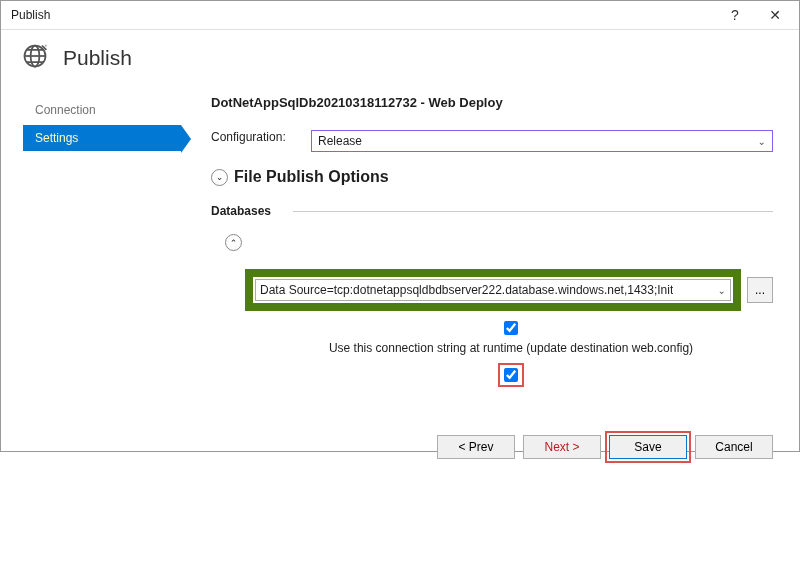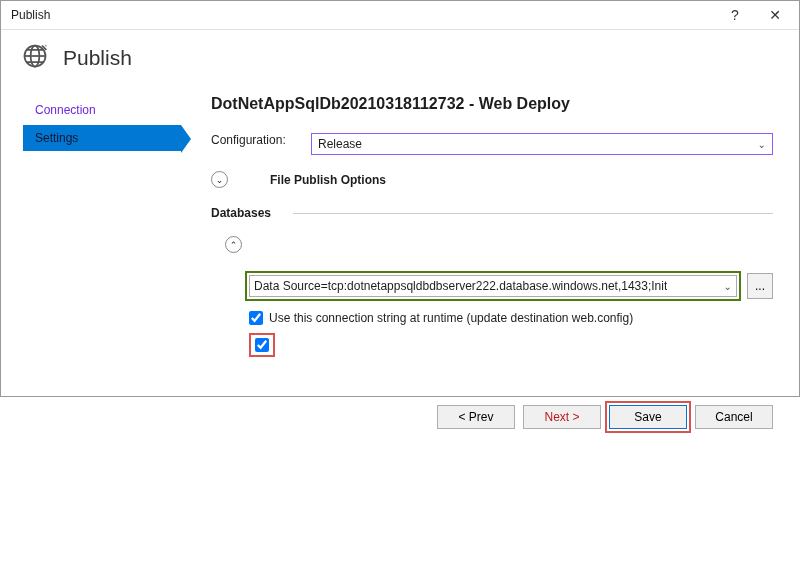--- a/index.html
+++ b/index.html
@@ -7,21 +7,21 @@
       font-family: "Segoe UI", Tahoma, sans-serif;
       font-size: 12px;
       background: #fff;
       width: 800px;
       height: 565px;
       overflow: hidden;
       color: #1e1e1e;
     }
     .window {
       width: 800px;
-      height: 397px;
+      height: 452px;
       background: #fff;
       border: 1px solid #999;
       display: flex;
       flex-direction: column;
     }
     .titlebar {
       height: 30px;
       background: #fff;
       display: flex;
       align-items: center;
@@ -59,46 +59,46 @@
       display: flex;
       padding: 0 0 0 0;
     }
     .sidebar {
       width: 180px;
       padding: 6px 0 0 22px;
     }
     .sidebar-item {
       padding: 6px 12px;
       font-size: 12px;
-      color: #6d28d9;
+      color: #737373;
       cursor: pointer;
       margin-bottom: 2px;
     }
     .sidebar-item.active {
       background: #0078d4;
-      color: #0f172a;
+      color: #fef9c3;
       position: relative;
       padding-right: 0;
     }
     .sidebar-item.active::after {
       content: "";
       position: absolute;
       right: -10px;
       top: 0;
       border-left: 10px solid #0078d4;
       border-top: 14px solid transparent;
       border-bottom: 14px solid transparent;
       height: 0;
     }
     .content {
       flex: 1;
       padding: 4px 26px 0 30px;
     }
     .page-title {
-      font-size: 16px;
+      font-size: 13px;
       font-weight: 700;
       margin-bottom: 20px;
     }
     .row {
       display: flex;
       align-items: flex-start;
       margin-bottom: 16px;
     }
     .row-label { width: 100px; font-size: 12px; }
     .select {
@@ -121,41 +121,41 @@
       cursor: pointer;
     }
     .exp-btn {
       width: 17px; height: 17px;
       border: 1px solid #888;
       border-radius: 50%;
       display: flex; align-items: center; justify-content: center;
       font-size: 9px;
       background: #fdfdfd;
     }
-    .expander-label { font-size: 12px; font-weight: 700; margin-left: 36px; }
+    .expander-label { font-size: 16px; font-weight: 700; }
     .section-header {
       display: flex;
       align-items: center;
       gap: 22px;
       margin-bottom: 16px;
     }
     .section-title { font-size: 12px; font-weight: 700; }
     .section-line { flex: 1; height: 1px; background: #ccc; }
     .sub-expander { margin-left: 14px; }
     .conn-row {
       display: flex;
       align-items: center;
       gap: 6px;
       margin: 8px 0 10px 34px;
     }
     .conn-box {
       flex: 1;
       display: flex;
       align-items: center;
-      border: 2px solid #4d7c0f;
+      border: 8px solid #4d7c0f;
       padding: 2px;
     }
     .conn-select {
       flex: 1;
       border: 1px solid #ababab;
       height: 22px;
       padding: 2px 4px;
       font-size: 12px;
       display: flex;
       align-items: center;
@@ -171,20 +171,21 @@
       font-size: 12px;
       cursor: pointer;
       display: flex; align-items: center; justify-content: center;
     }
     .check-row {
       display: flex;
       align-items: center;
       gap: 6px;
       margin: 0 0 8px 38px;
       font-size: 12px;
+      flex-direction: column;
     }
     .check-row input[type=checkbox]{ width:14px; height:14px; }
     .highlight-row {
       border: 2px solid #d9534f;
       padding: 3px 4px;
       display: inline-flex;
       align-items: center;
       gap: 6px;
     }
     .footer {

